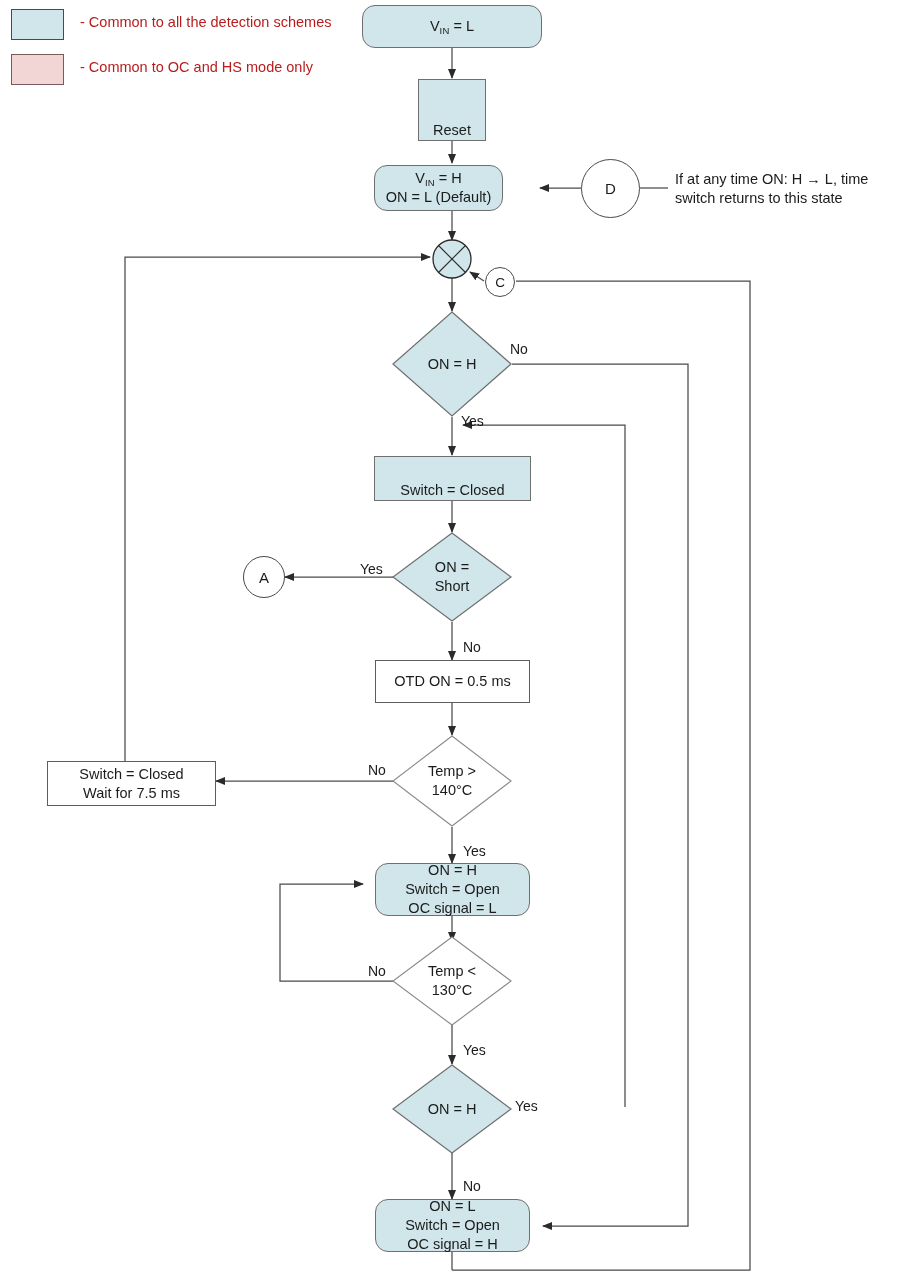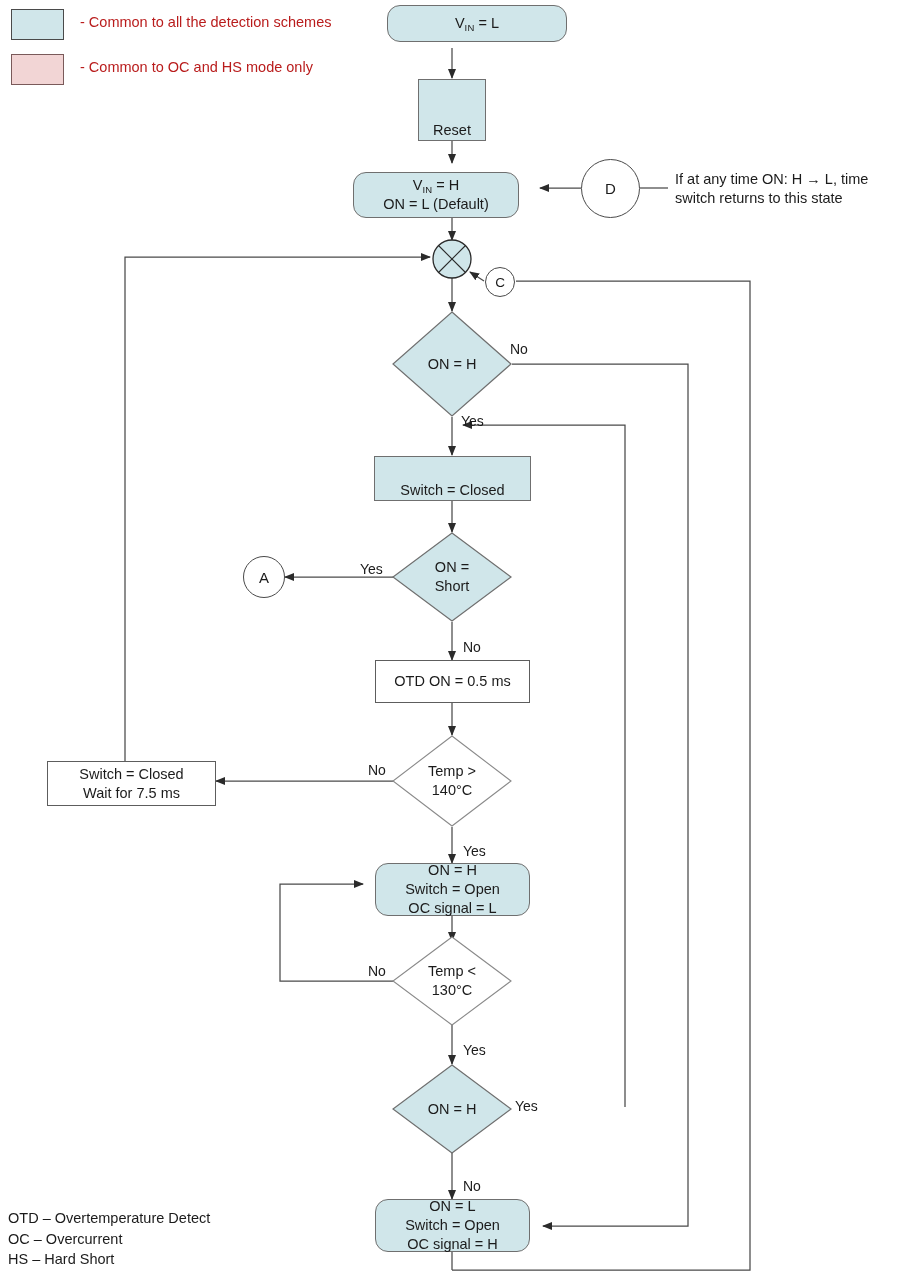--- a/index.html
+++ b/index.html
@@ -184,29 +184,29 @@
       <path d="M452,1252 L452,1270"></path>
     </g>
   </svg>
 
   <div class="legend-swatch blue" style="left:11px; top:9px; width:53px; height:31px; background:#d0e6ea;"></div>
   <div class="legend-text" style="left:80px; top:14px;">- Common to all the detection schemes</div>
 
   <div class="legend-swatch" style="left:11px; top:54px; width:53px; height:31px; background:#f2d5d5;"></div>
   <div class="legend-text" style="left:80px; top:59px;">- Common to OC and HS mode only</div>
 
-  <div class="node rounded" style="left:362px; top:5px; width:180px; height:37px;margin-left:25px;">
+  <div class="node rounded" style="left:362px; top:5px; width:180px; height:43px;">
     <span><span>V</span><span class="sub">IN</span><span> = L</span></span>
   </div>
 
   <div class="node rect" style="left:418px; top:79px; width:68px; height:62px;">
     <span>Reset</span>
   </div>
 
-  <div class="node rounded" style="left:353px; top:165px; width:166px; height:46px;margin-top:7px;">
+  <div class="node rounded" style="left:374px; top:165px; width:129px; height:46px;">
     <span style="display:block; text-align:center;"><span>V</span><span class="sub">IN</span><span> = H</span><br><span>ON = L (Default)</span></span>
   </div>
 
   <div class="connector" style="left:581px; top:159px; width:59px; height:59px;">
     <span>D</span>
   </div>
   <div class="note" style="left:675px; top:170px;">If at any time ON: H → L, time
 switch returns to this state</div>
 
   <div class="junction" style="left:429px; top:239px; width:46px; height:40px;">
@@ -290,17 +290,14 @@
   </div>
   <div class="edge-label" style="left:515px; top:1098px;">Yes</div>
   <div class="edge-label" style="left:463px; top:1178px;">No</div>
 
   <div class="node rounded" style="left:375px; top:1199px; width:155px; height:53px;">
     <span>ON = L
 Switch = Open
 OC signal = H</span>
   </div>
 
-  <div class="abbrev" style="left:8px; top:1208px;">OTD – Overtemperature Detect
-OC – Overcurrent
-HS – Hard Short</div>
 
 </div>
 
 </body></html>

